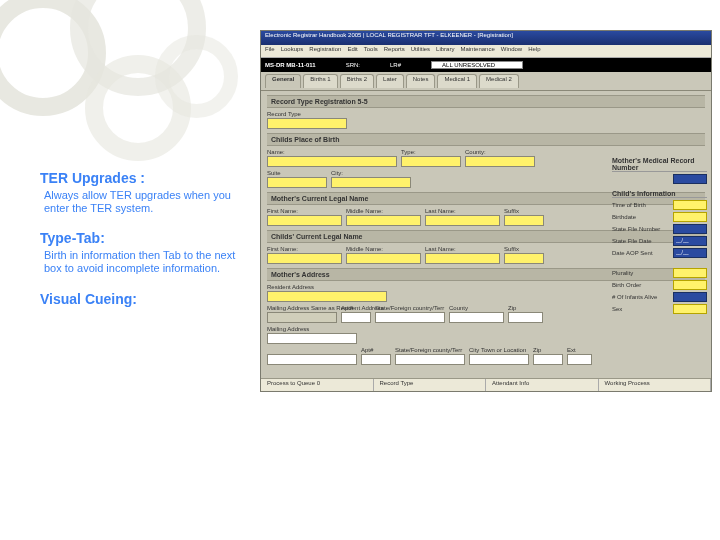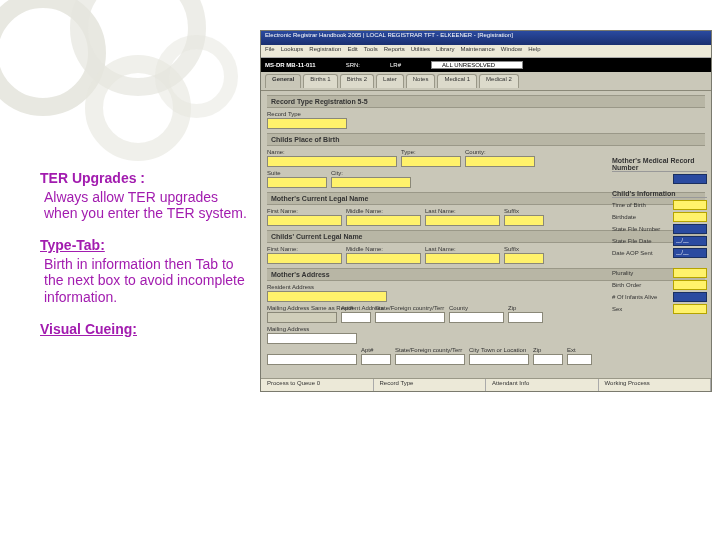--- a/index.html
+++ b/index.html
@@ -3,23 +3,23 @@
 <meta charset="utf-8">
 <style>
   html,body{margin:0;padding:0;width:720px;height:540px;background:#fff;font-family:Arial,Helvetica,sans-serif;overflow:hidden}
   
   .circ{position:absolute;border:18px solid #e6e6de;border-radius:50%;background:transparent}
   .c1{width:90px;height:90px;left:-20px;top:-10px;opacity:.9}
   .c2{width:100px;height:100px;left:70px;top:-40px;opacity:.7}
   .c3{width:70px;height:70px;left:85px;top:55px;opacity:.6}
   .c4{width:55px;height:55px;left:155px;top:35px;opacity:.5;border-width:14px}
   
-  .left{position:absolute;left:40px;top:170px;width:210px;font-size:12px;color:#a21caf;line-height:1.15}
+  .left{position:absolute;left:40px;top:170px;width:210px;font-size:12px;color:#3b82f6;line-height:1.15}
   .left h3{margin:0 0 3px 0;font-size:14px;font-weight:bold}
-  .left p{margin:0 0 16px 4px;font-size:14px}
+  .left p{margin:0 0 16px 4px;font-size:11px}
   
   .shot{position:absolute;left:260px;top:30px;width:450px;height:360px;background:#c9c7b8;border:1px solid #7a7a6e;font-size:6px;color:#333;overflow:hidden}
   .titlebar{background:linear-gradient(#2a4aa0,#1a2f70);color:#fff;height:12px;padding:1px 4px;font-size:6px;white-space:nowrap;overflow:hidden}
   .menubar{background:#ece9d8;height:10px;padding:1px 4px;font-size:6px;border-bottom:1px solid #aaa;white-space:nowrap}
   .menubar span{margin-right:6px}
   .blackbar{background:#000;color:#fff;height:12px;padding:1px 4px;font-size:6px;display:flex;align-items:center;gap:30px}
   .blackbar .sel{background:#fff;color:#000;padding:0 10px;border:1px solid #888;font-size:6px;min-width:70px;display:inline-block}
   .tabrow{background:#cac8b9;height:14px;padding:2px 4px;border-bottom:1px solid #8a8878;display:flex;gap:2px}
   .tabrow .tab{background:#dcdacb;border:1px solid #9a9888;border-bottom:none;padding:1px 6px;font-size:6px;border-radius:3px 3px 0 0}
   .tabrow .tab.active{background:#c9c7b8;font-weight:bold}
@@ -43,23 +43,23 @@
 <body>
 
 <div class="circ c1"></div>
 <div class="circ c2"></div>
 <div class="circ c3"></div>
 <div class="circ c4"></div>
 
 <div class="left">
   <h3>TER Upgrades :</h3>
   <p>Always allow TER upgrades when you enter the TER system.</p>
-  <h3 style="text-decoration:underline">Type-Tab:</h3>
+  <h3 style="">Type-Tab:</h3>
   <p>Birth in information then Tab to the next box to avoid incomplete information.</p>
-  <h3 style="text-decoration:underline">Visual Cueing:</h3>
+  <h3 style="">Visual Cueing:</h3>
 </div>
 
 <div class="shot">
   <div class="titlebar">Electronic Registrar Handbook 2005 | LOCAL REGISTRAR TFT - ELKEENER - [Registration]</div>
   <div class="menubar" id="menubar"><span>File</span><span>Lookups</span><span>Registration</span><span>Edit</span><span>Tools</span><span>Reports</span><span>Utilities</span><span>Library</span><span>Maintenance</span><span>Window</span><span>Help</span></div>
   <div class="blackbar">
     <span style="font-weight:bold">MS-DR MB-11-011</span>
     <span><span>SRN:</span></span>
     <span><span>LR#</span></span>
     <span class="sel">ALL UNRESOLVED</span>

